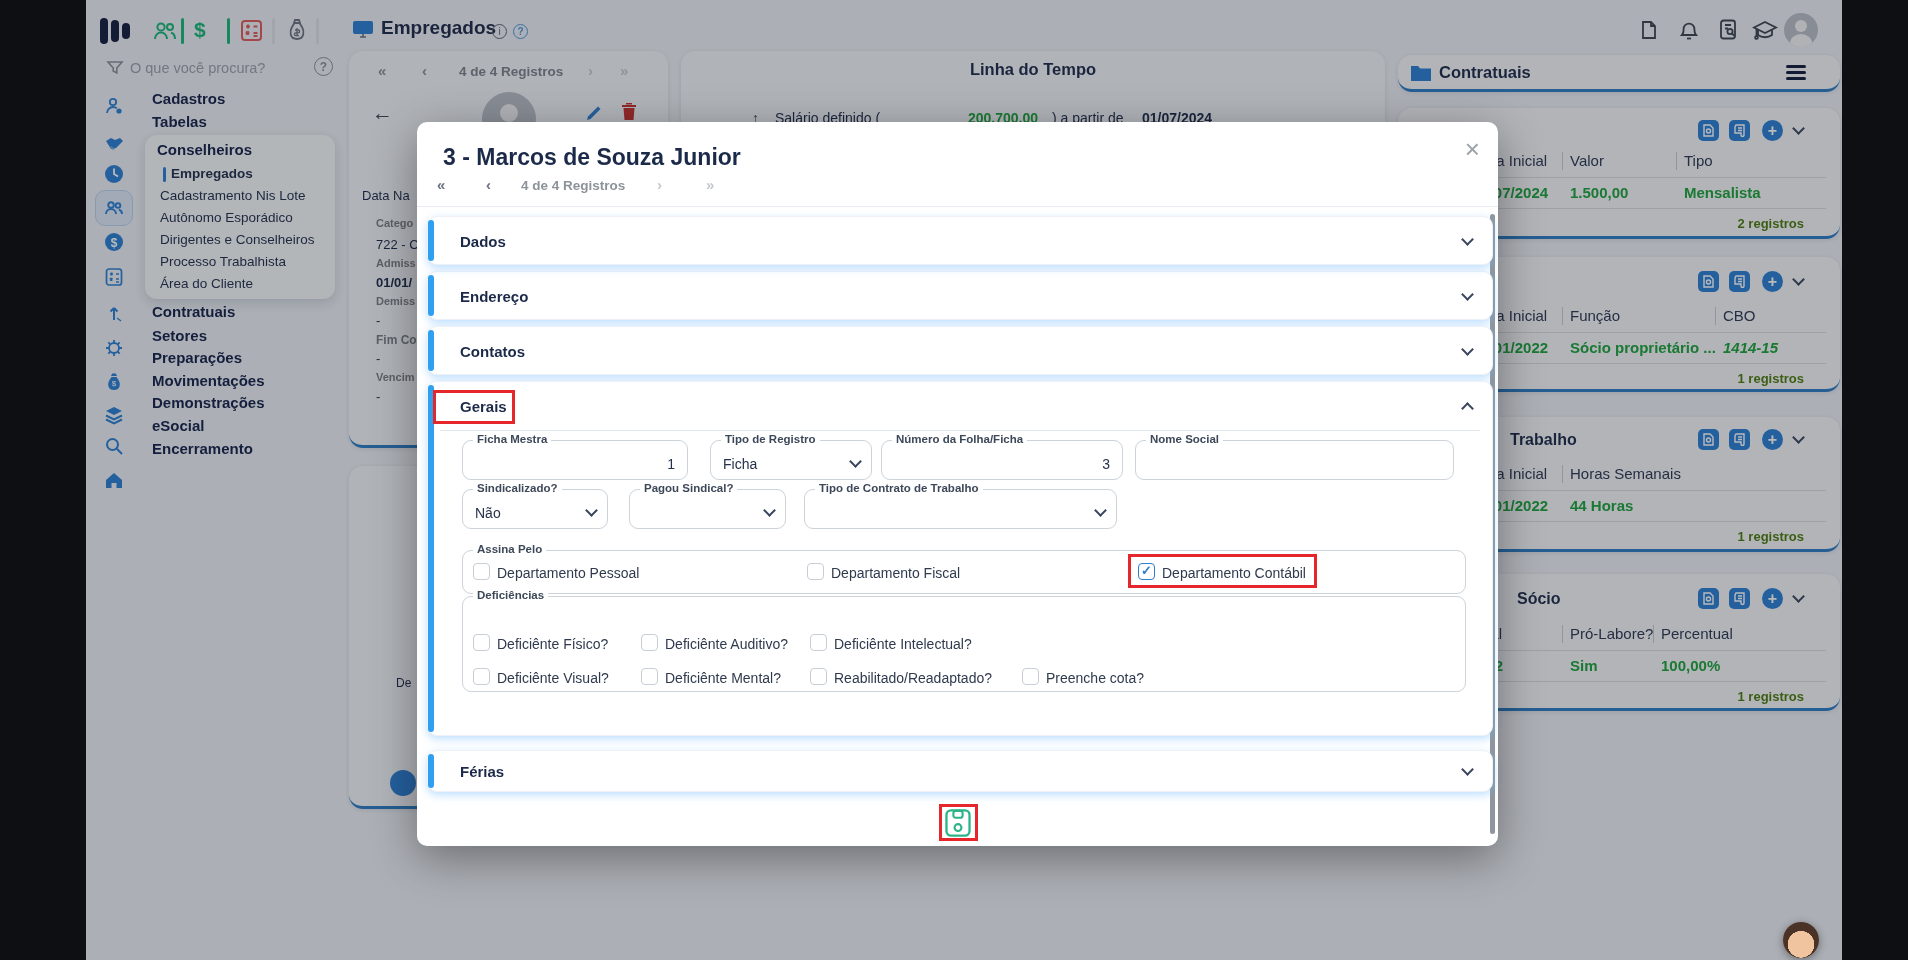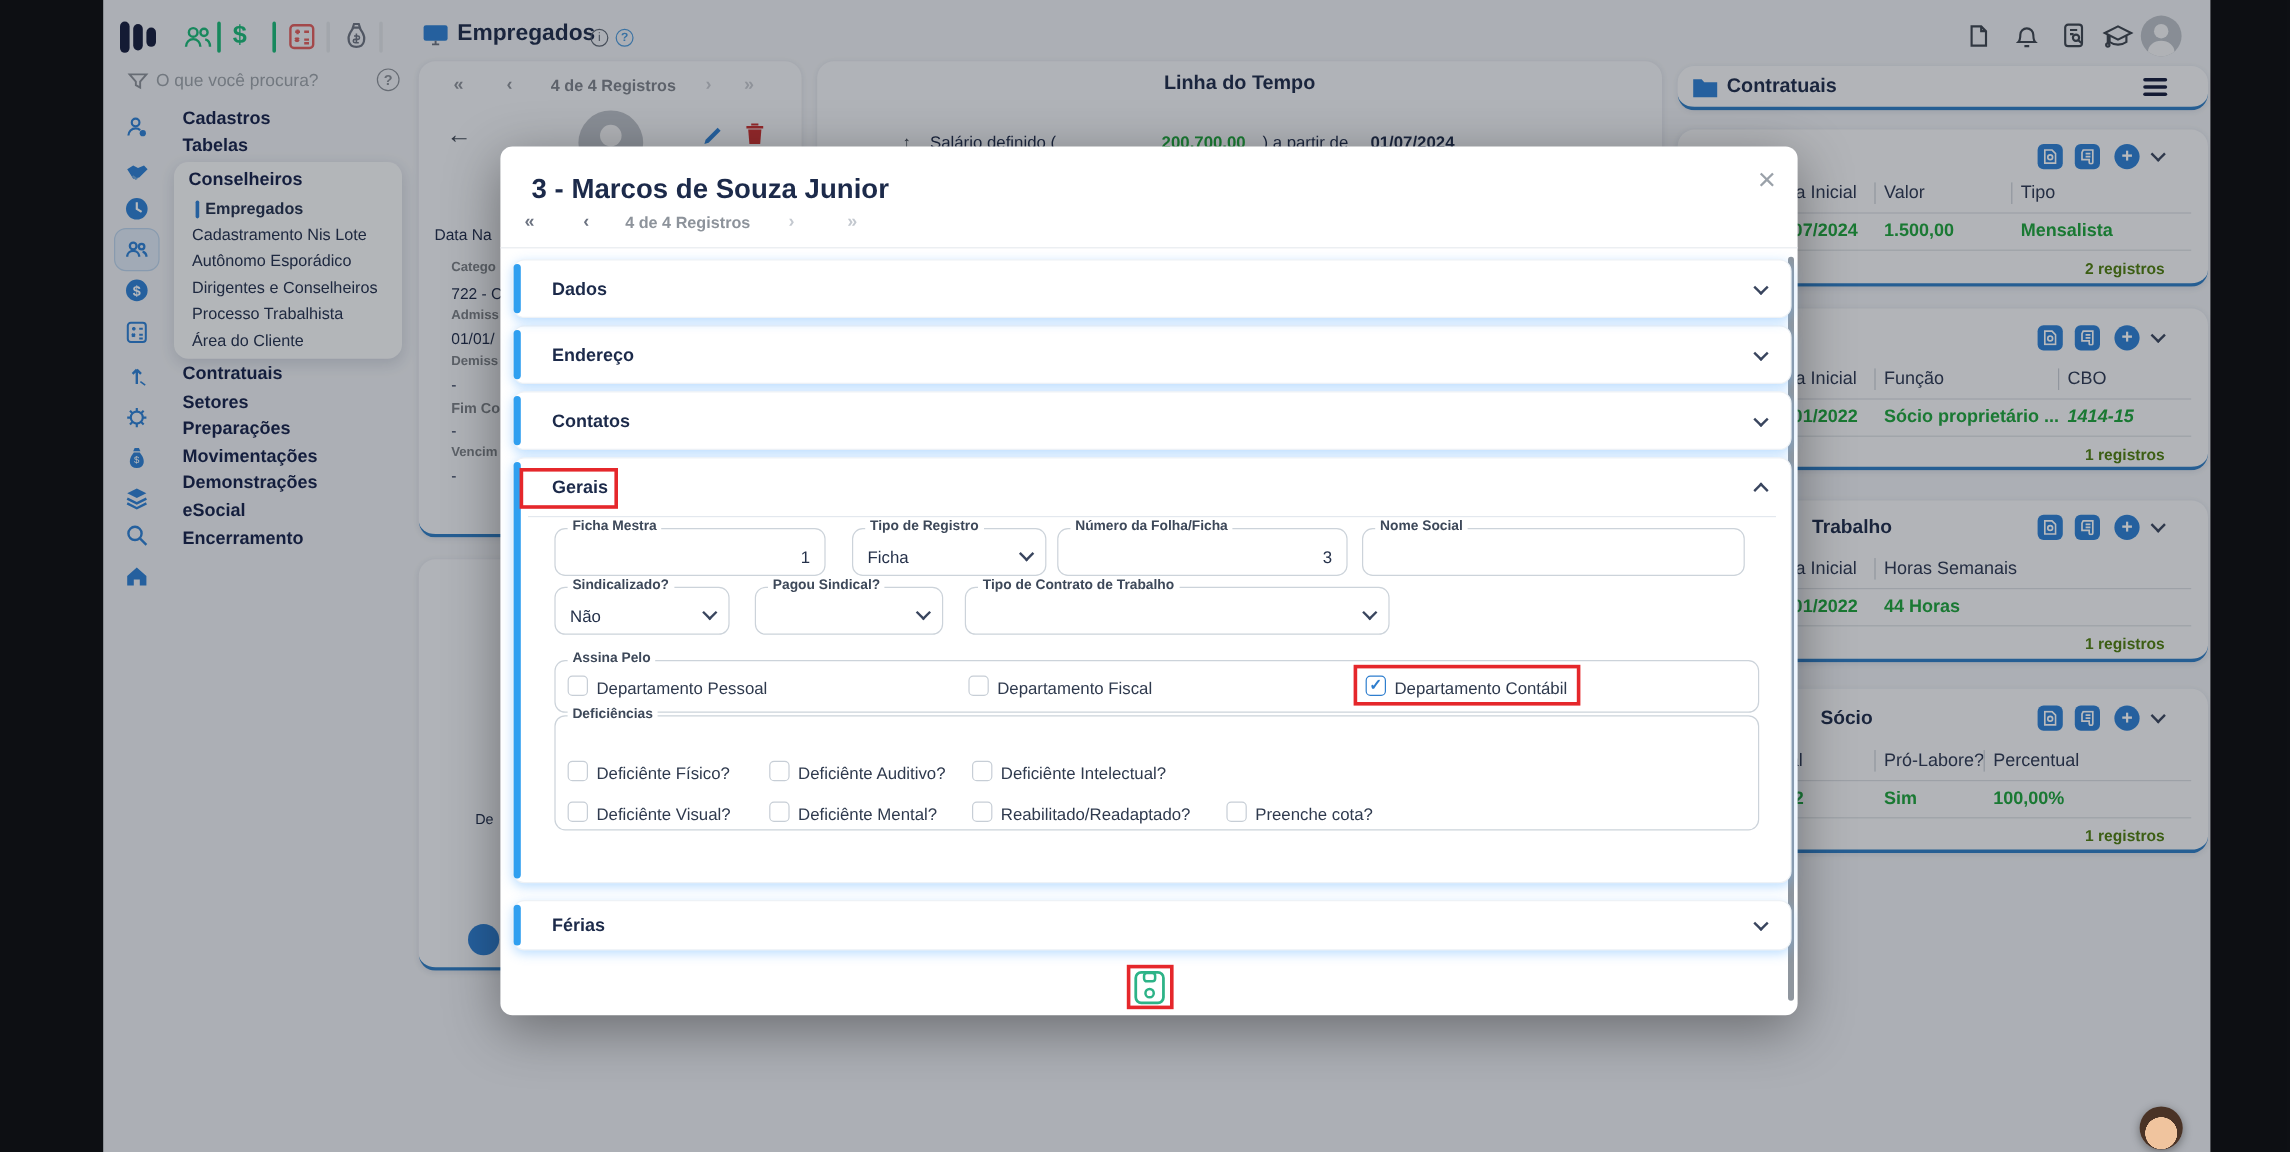--- a/index.html
+++ b/index.html
@@ -208,21 +208,21 @@
     </svg>
   <svg class="abs" style="left:620px;top:101px;z-index:2;" width="18" height="20" viewBox="0 0 18 20" fill="#c62f2f">
       <path d="M2 4h14v2H2z"></path>
       <path d="M6 3.5V2h6v1.5z"></path>
       <path d="M3.5 7h11l-1 12h-9z"></path>
     </svg>
   <span class="abs nv" style="left:362px;top:188px;font-size:13px;z-index:2;">Data Na</span>
   <span class="abs b" style="left:376px;top:217px;font-size:11px;color:#7a8087;z-index:2;">Catego</span>
   <span class="abs nv" style="left:376px;top:237px;font-size:13px;z-index:2;">722 - C</span>
   <span class="abs b" style="left:376px;top:257px;font-size:11px;color:#7a8087;z-index:2;">Admiss</span>
-  <span class="abs nv" style="left:376px;top:275px;font-size:13px;z-index:2;">01/01/</span>
+  <span class="abs nv" style="left:376px;top:275px;font-size:13px;z-index:2;font-weight:bold;">01/01/</span>
   <span class="abs b" style="left:376px;top:295px;font-size:11px;color:#7a8087;z-index:2;">Demiss</span>
   <span class="abs nv" style="left:376px;top:313px;font-size:13px;z-index:2;">-</span>
   <span class="abs b" style="left:376px;top:333px;font-size:12px;color:#7a8087;z-index:2;">Fim Co</span>
   <span class="abs nv" style="left:376px;top:351px;font-size:13px;z-index:2;">-</span>
   <span class="abs b" style="left:376px;top:371px;font-size:11px;color:#7a8087;z-index:2;">Vencim</span>
   <span class="abs nv" style="left:376px;top:389px;font-size:13px;z-index:2;">-</span>
 
   <div class="p" style="left:349px;top:466px;width:319px;height:343px;"></div>
   <span class="abs nv" style="left:396px;top:676px;font-size:12px;z-index:2;">De</span>
   <span class="abs" style="left:390px;top:770px;width:26px;height:26px;border-radius:50%;background:#2b7fd4;z-index:2;"></span>
@@ -411,21 +411,21 @@
       <div class="fs" style="left:34px;top:107px;width:146px;height:40px;">
         <span class="leg">Sindicalizado?</span>
         <span class="fval">Não</span>
         <span class="chv fsch"></span>
       </div>
       <div class="fs" style="left:201px;top:107px;width:157px;height:40px;">
         <span class="leg">Pagou Sindical?</span>
         <span class="fval"></span>
         <span class="chv fsch"></span>
       </div>
-      <div class="fs" style="left:376px;top:107px;width:354px;height:40px;">
+      <div class="fs" style="left:376px;top:107px;width:313px;height:40px;">
         <span class="leg">Tipo de Contrato de Trabalho</span>
         <span class="fval"></span>
         <span class="chv fsch"></span>
       </div>
 
       <div class="fs" style="left:34px;top:168px;width:1004px;height:44px;">
         <span class="leg">Assina Pelo</span>
       </div>
       <span class="cb" style="left:45px;top:181px;"></span>
       <span class="cbl" style="left:69px;top:183px;">Departamento Pessoal</span>

